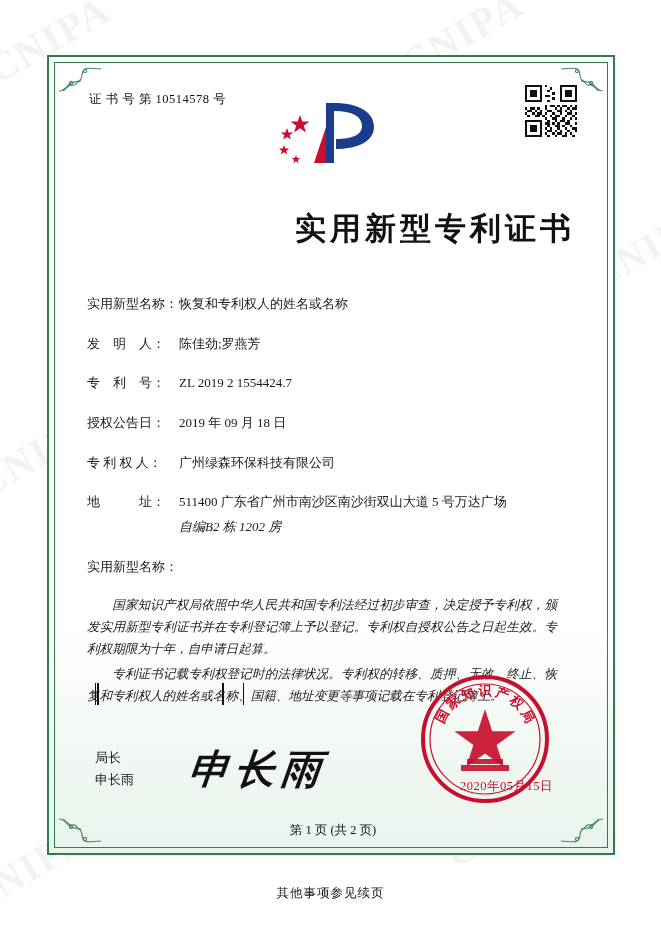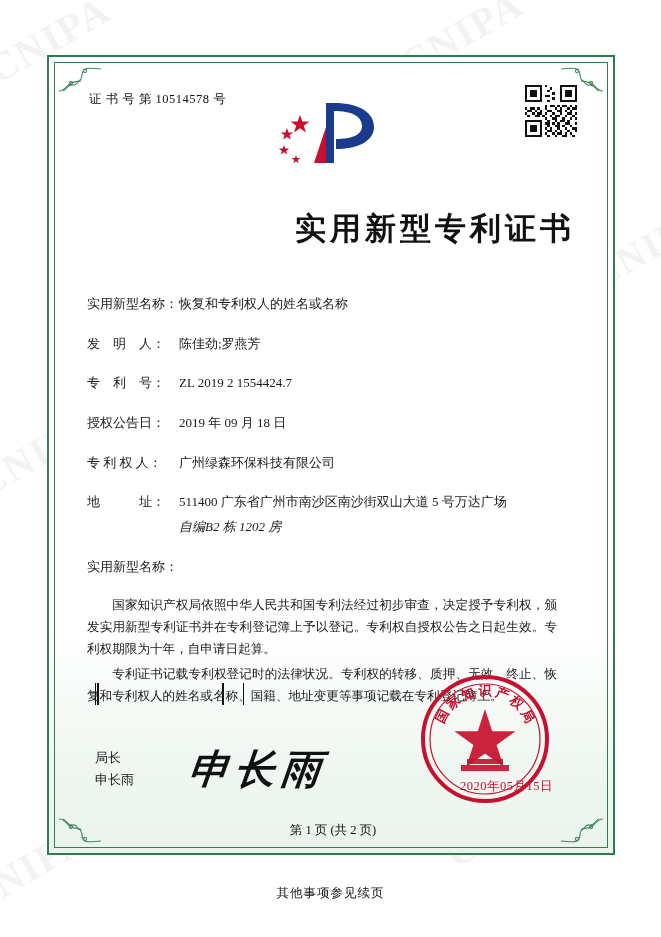--- a/index.html
+++ b/index.html
@@ -151,20 +151,21 @@
   }
   .grant-right .rlbl { margin-right: 6px; }
 
   
   .para {
     font-size: 12.6px;
     line-height: 1.78;
     text-indent: 2em;
     text-align: justify;
     margin: 0 18px 2px 0;
+    font-style: italic;
   }
   .paras { margin-top: 8px; }
 
   
   .barcode {
     position: absolute;
     left: 46px;
     bottom: 148px;
     width: 152px;
     height: 22px;

